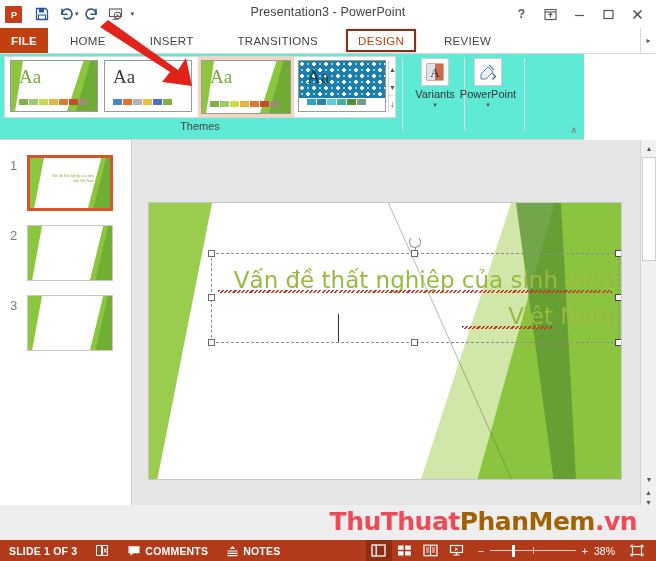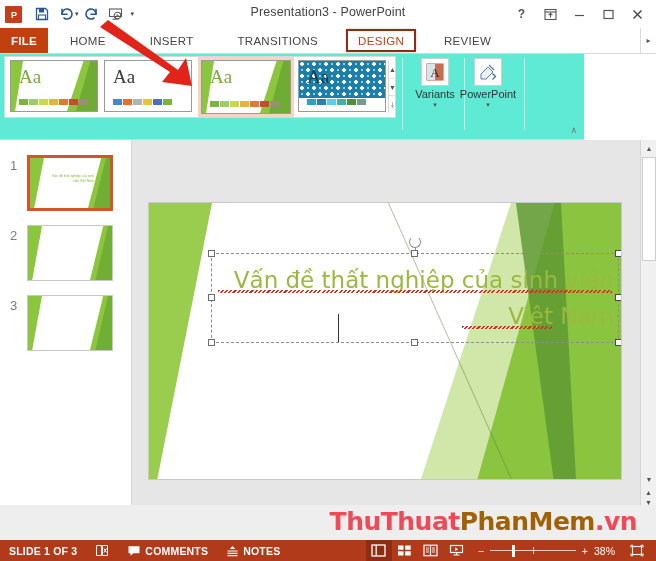--- a/index.html
+++ b/index.html
@@ -486,20 +486,21 @@
         </div>
       </div>
 
       <div class="theme-scroll">
         <div class="tsbtn">▲</div>
         <div class="tsbtn">▼</div>
         <div class="tsbtn">⤓</div>
       </div>
     </div>
 
+    <div class="themes-label">Themes</div>
 
     <div class="group-sep" style="left:402px"></div>
 
     <div class="big-btn" style="left:406px">
       <div class="big-ico">
         <svg width="20" height="20" viewBox="0 0 20 20">
             <rect x="2" y="2" width="16" height="16" fill="#ffffff" stroke="#b85a3a" stroke-width="1"></rect>
             <path d="M2 2h8v16H2z" fill="#d8e4ef"></path>
             <path d="M10 2h8v16h-8z" fill="#c96d4e"></path>
             <text x="10" y="15" font-size="13" font-family="Liberation Serif, serif" text-anchor="middle" fill="#2d2d2d">A</text>

